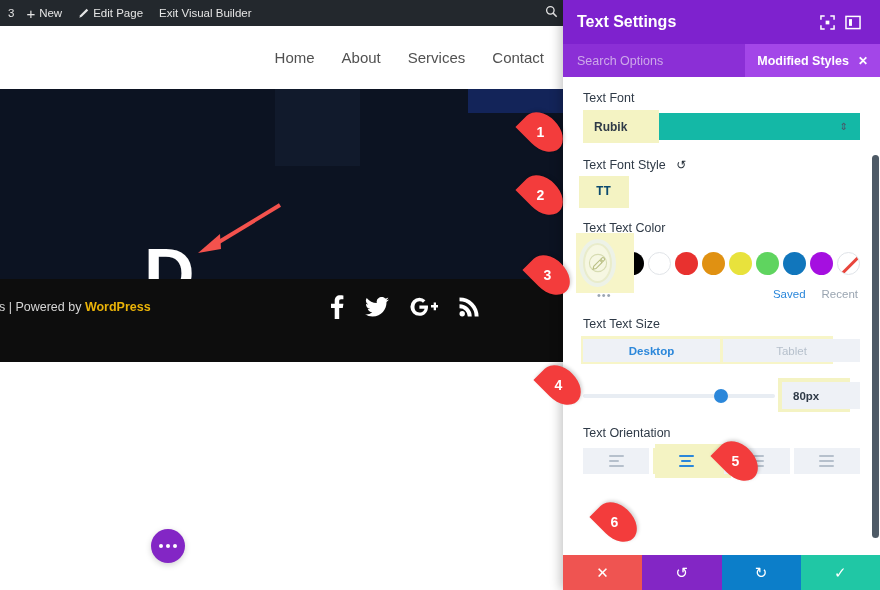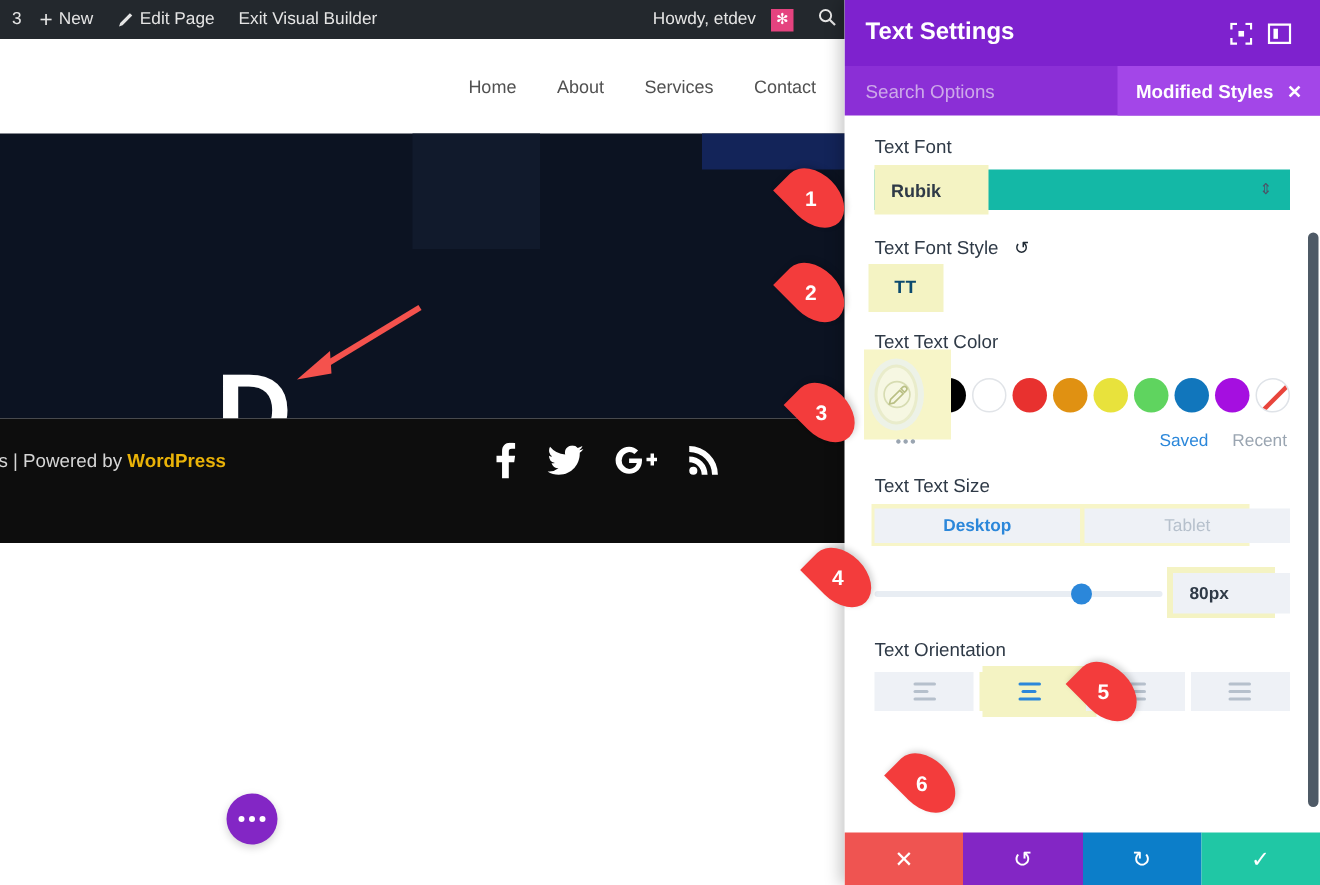--- a/index.html
+++ b/index.html
@@ -41,21 +41,21 @@
     position: absolute; left: 0; top: 26px;
     width: 568px; height: 564px;
     background: #ffffff; overflow: hidden;
   }
   .site-nav {
     height: 63px; background: #fff;
     display: flex; align-items: center; justify-content: flex-end;
     padding-right: 24px; gap: 27px;
   }
   .site-nav a {
-    color: #515151; font-size: 12px; text-decoration: none;
+    color: #515151; font-size: 15px; text-decoration: none;
   }
 
   .hero {
     position: relative; height: 190px;
     background: #0c1322; overflow: hidden;
   }
   .hero-sq { position: absolute; }
   .sq-a { left: 275px; top: -8px; width: 85px; height: 85px; background: #111a2c; }
   .sq-b { left: 468px; top: -4px; width: 105px; height: 28px; background: #132459; }
   .hero-letter {
@@ -305,24 +305,20 @@
         <svg viewBox="0 0 16 16" width="11" height="11">
             <path fill="#e5e5e5" d="M12.5 1.2 14.8 3.5 5.4 12.9 2 14l1.1-3.4z"></path>
           </svg>
       </span>
       <span>Edit Page</span>
     </span>
     <span class="ab-item">
       <span>Exit Visual Builder</span>
     </span>
     <span class="ab-spacer"></span>
-    <span class="ab-item">
-      <span>Howdy, etdev</span>
-      <span class="ab-avatar">✻</span>
-    </span>
     <span class="ab-search">
       <svg viewBox="0 0 16 16" width="13" height="13">
           <circle cx="6.6" cy="6.6" r="4.6" fill="none" stroke="#e5e5e5" stroke-width="1.6"></circle>
           <line x1="10" y1="10" x2="14.4" y2="14.4" stroke="#e5e5e5" stroke-width="1.8"></line>
         </svg>
     </span>
   </div>
 
   <div class="preview">
 

